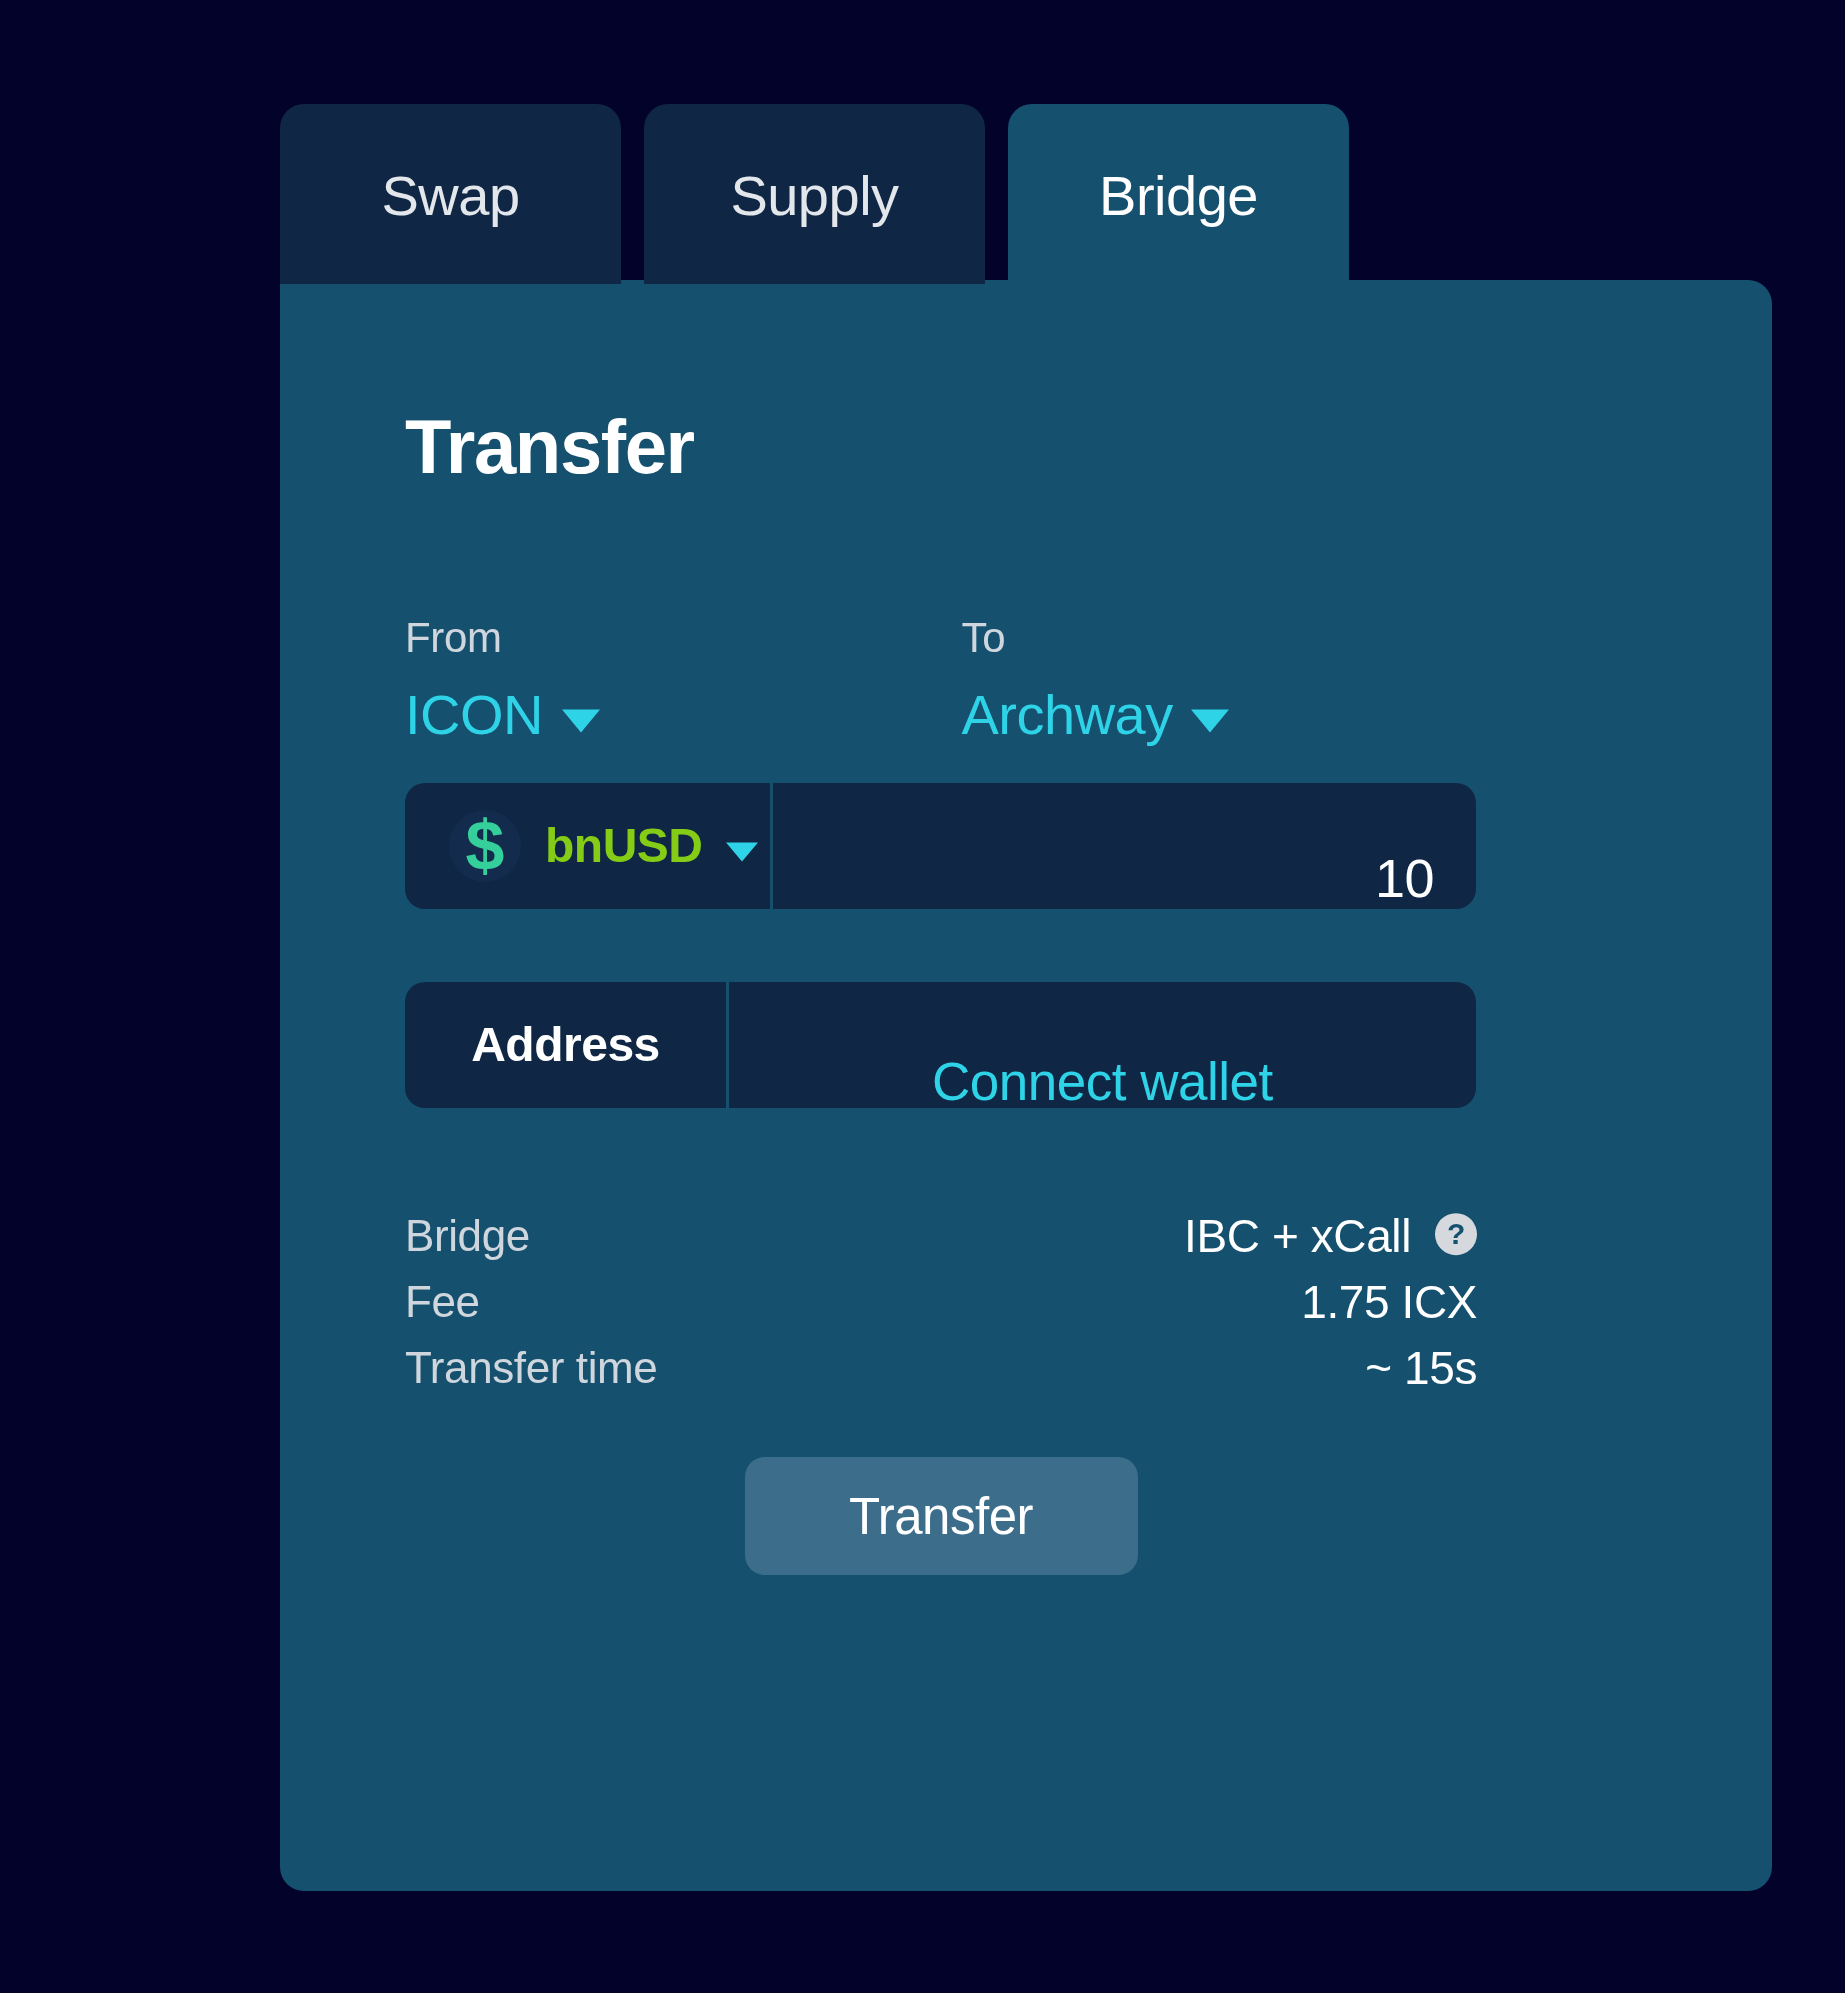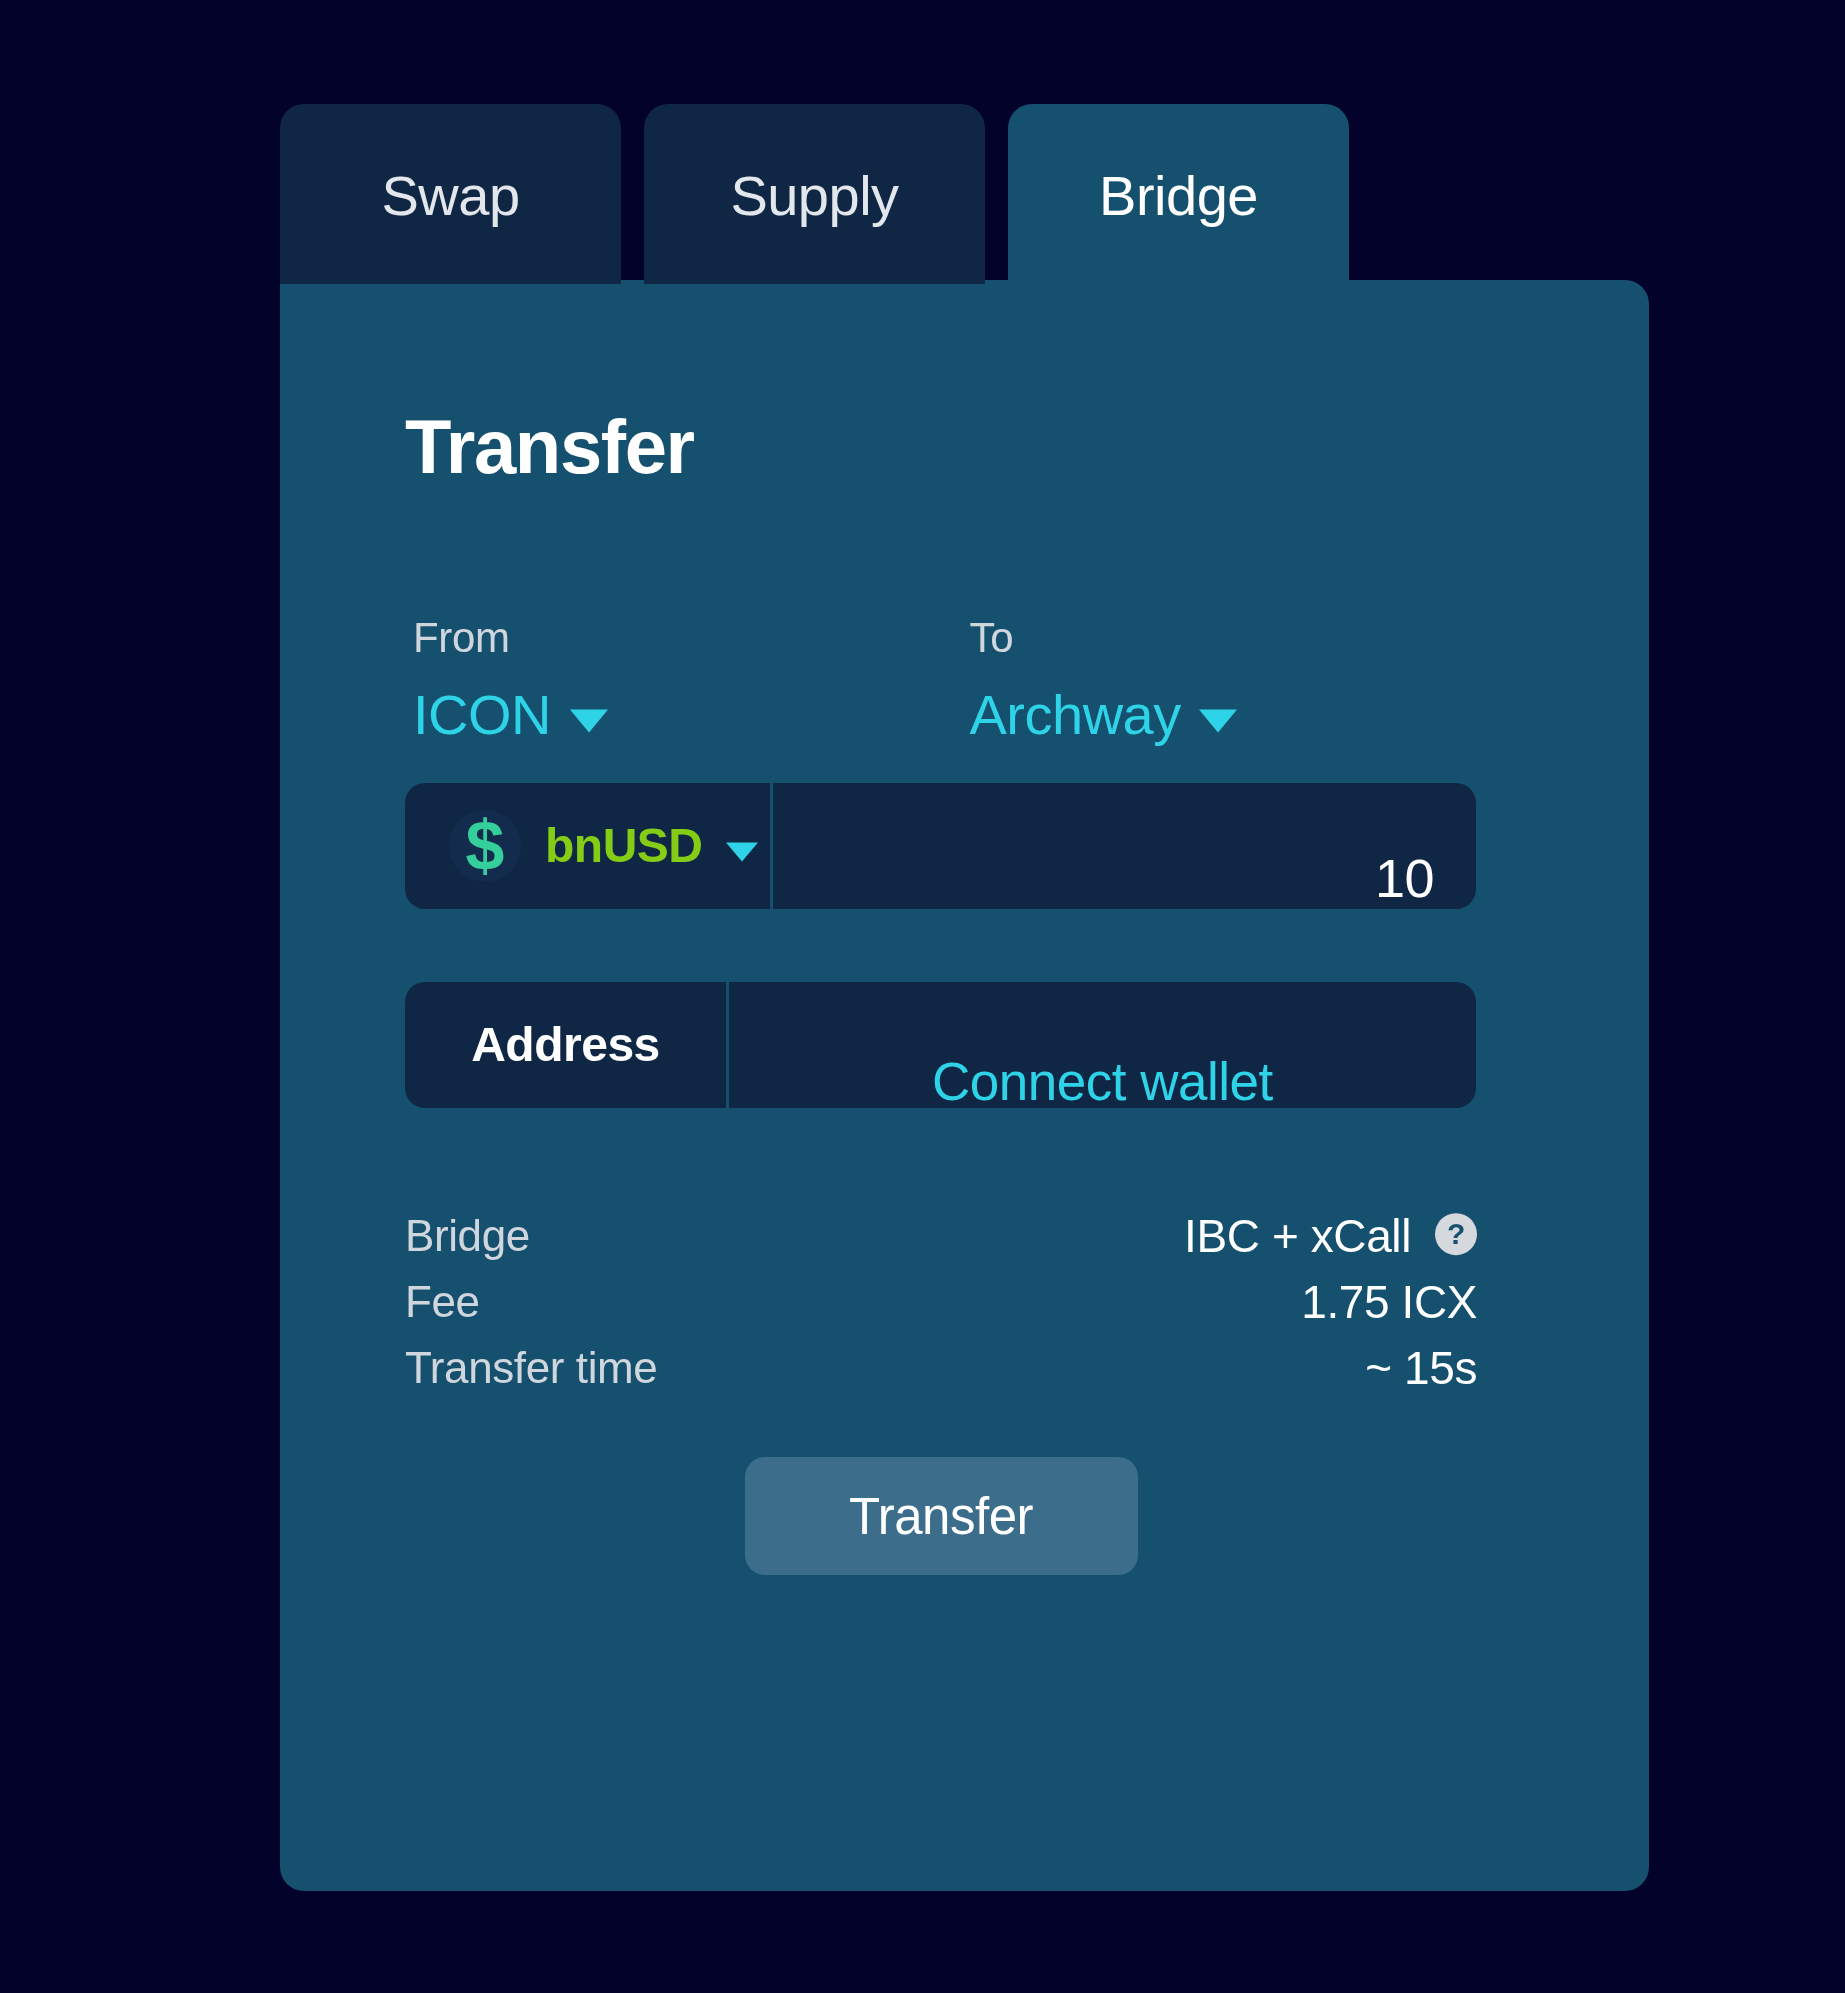--- a/index.html
+++ b/index.html
@@ -56,21 +56,21 @@
     background: #15516e;
     height: 180px;
   }
   .tab.active .tab-label { color: #ffffff; }
 
   
   .panel {
     position: absolute;
     left: 280px;
     top: 280px;
-    width: 1369px;
+    width: 1492px;
     height: 1611px;
     background: #15516e;
     border-radius: 0 24px 24px 24px;
     z-index: 1;
   }
 
   .panel-inner {
     position: absolute;
     left: 125px;
     top: 0;
@@ -86,21 +86,21 @@
     font-weight: 700;
     color: #ffffff;
     letter-spacing: -1.4px;
     line-height: 1;
   }
 
   
   .chain-row {
     position: absolute;
     top: 337px;
-    left: 8px;
+    left: 0;
     width: 100%;
     display: flex;
   }
   .chain-col { width: 50%; }
   .chain-col.right { padding-left: 17.5px; }
 
   .chain-label {
     font-size: 42px;
     color: #cfd6dd;
     line-height: 1;

